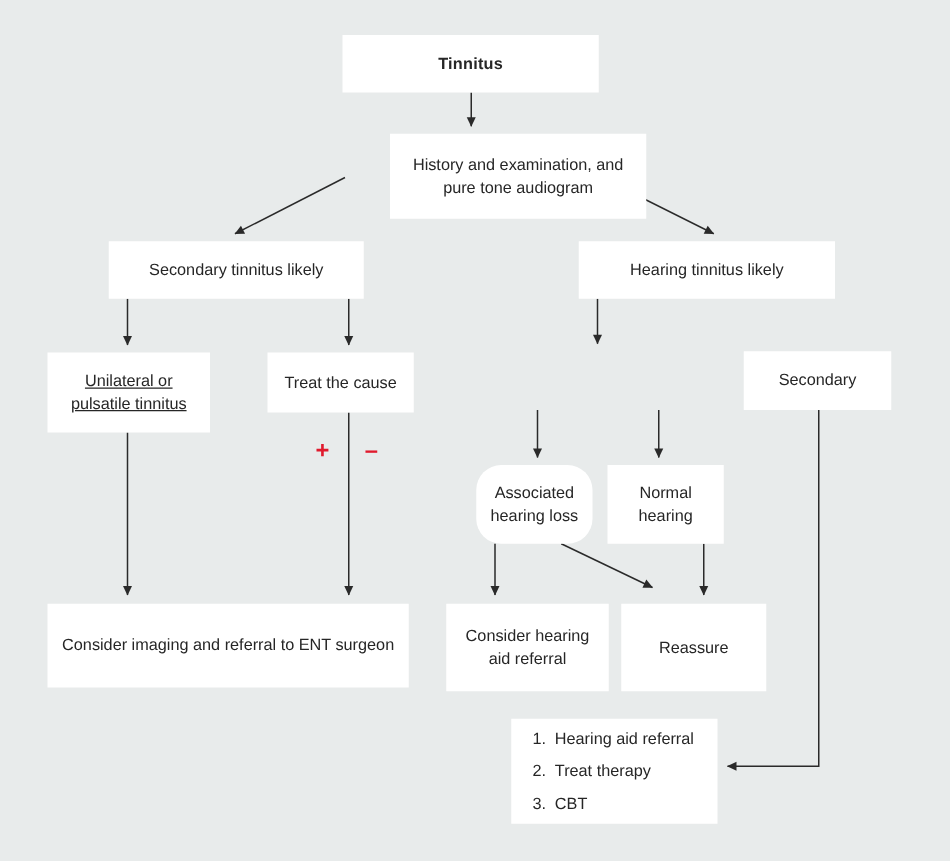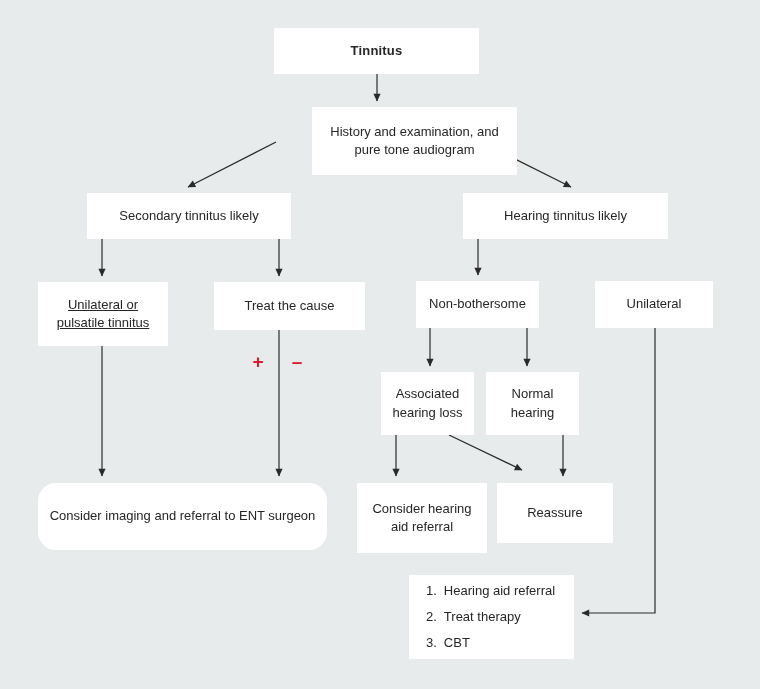--- a/index.html
+++ b/index.html
@@ -84,52 +84,49 @@
   </div>
 
   <div class="node" style="left:463px;top:193px;width:205px;height:46px;">
     <span class="inner">Hearing tinnitus likely</span>
   </div>
 
   <div class="node" style="left:38px;top:282px;width:130px;height:64px;text-decoration:underline;">
     <span class="inner" style="width:118px;">Unilateral or pulsatile tinnitus</span>
   </div>
 
-  <div class="node" style="left:214px;top:282px;width:151px;height:48px;">
+  <div class="node" style="left:214px;top:282px;width:117px;height:48px;">
     <span class="inner">Treat the cause</span>
   </div>
 
-  <div class="node" style="left:416px;top:281px;width:123px;height:47px;">
-    <span class="inner">Non-bothersome</span>
-  </div>
 
   <div class="node" style="left:595px;top:281px;width:118px;height:47px;">
-    <span class="inner">Unilateral</span>
+    <span class="inner">Secondary</span>
   </div>
 
   <span class="sym" style="left:258px;top:361px;">+</span>
   <span class="sym" style="left:297px;top:361px;">–</span>
 
-  <div class="node" style="left:381px;top:372px;width:93px;height:63px;">
+  <div class="node" style="left:381px;top:372px;width:93px;height:63px;border-radius:20px;">
     <span class="inner" style="width:85px;">Associated hearing loss</span>
   </div>
 
   <div class="node" style="left:486px;top:372px;width:93px;height:63px;">
     <span class="inner" style="width:70px;">Normal hearing</span>
   </div>
 
-  <div class="node" style="left:38px;top:483px;width:289px;height:67px;border-radius:18px;">
+  <div class="node" style="left:38px;top:483px;width:289px;height:67px;">
     <span class="inner">Consider imaging and referral to ENT surgeon</span>
   </div>
 
   <div class="node" style="left:357px;top:483px;width:130px;height:70px;">
     <span class="inner" style="width:112px;">Consider hearing aid referral</span>
   </div>
 
-  <div class="node" style="left:497px;top:483px;width:116px;height:60px;">
+  <div class="node" style="left:497px;top:483px;width:116px;height:70px;">
     <span class="inner">Reassure</span>
   </div>
 
   <div class="node list-node" style="left:409px;top:575px;width:165px;height:84px;">
     <div class="list-row">
       <span>1.</span>
       <span>Hearing aid referral</span>
     </div>
     <div class="list-row">
       <span>2.</span>

